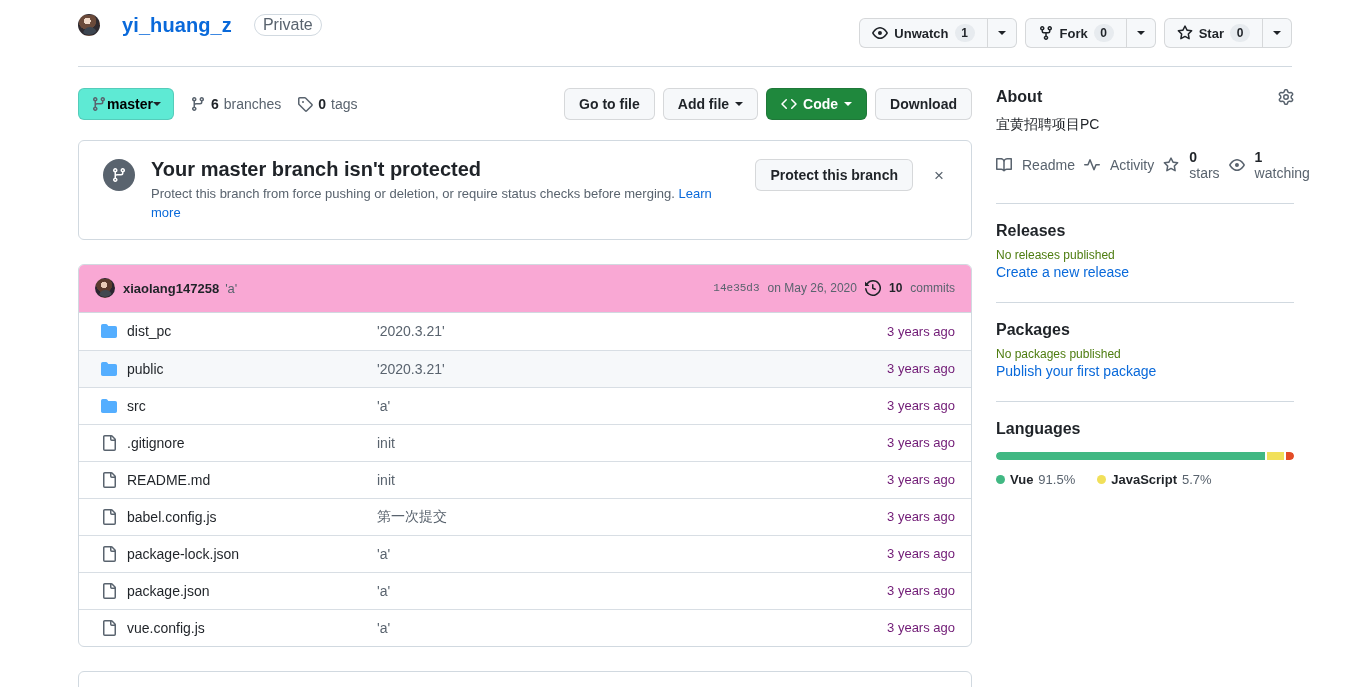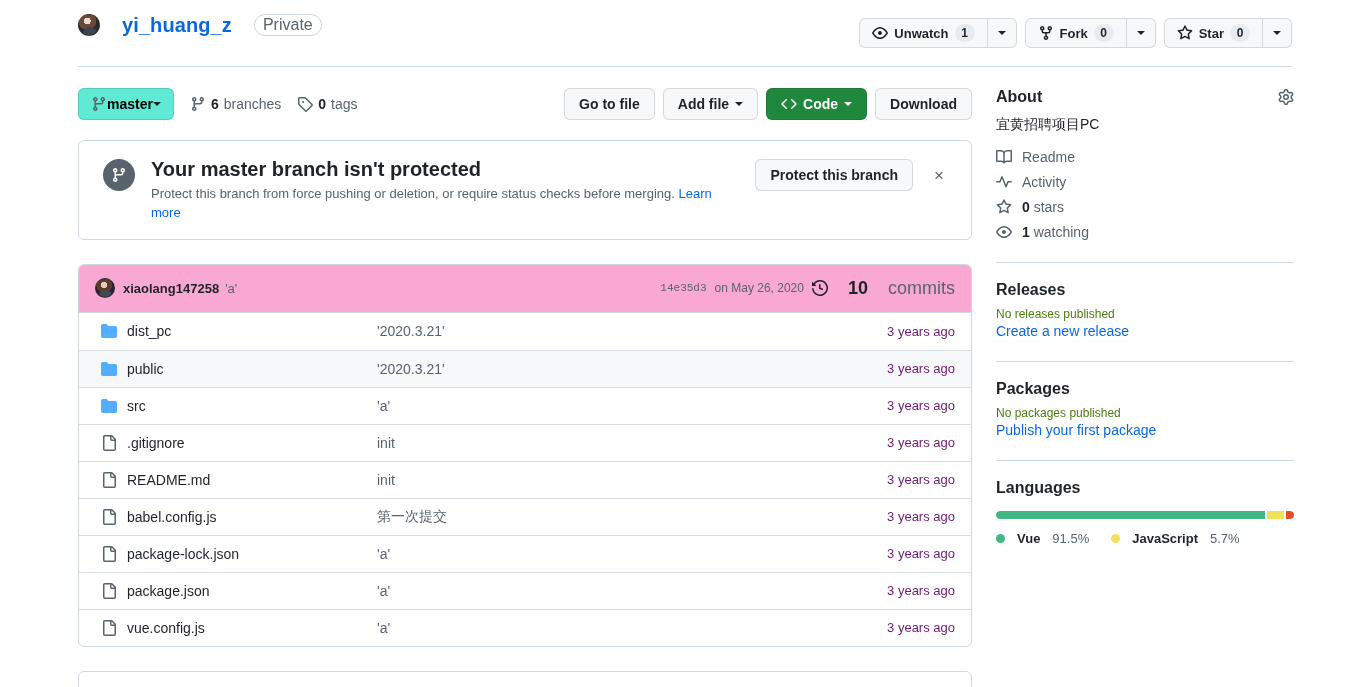--- a/index.html
+++ b/index.html
@@ -150,21 +150,21 @@
     content:""; position:absolute; left: 3px; bottom: 0; width: 13px; height: 7px;
     background: #41484f; border-radius: 6px 6px 0 0;
   }
   .commit-author { font-size: 13px; font-weight: bold; color: #1F2328; cursor: pointer; }
   .commit-msg { font-size: 13px; color: #59636e; margin-left: 6px; cursor: pointer; }
   .commit-meta {
     position: absolute; right: 16px; display: flex; align-items: center; gap: 8px;
     font-size: 12px; color: #59636e;
   }
   .sha { font-family: "Liberation Mono", monospace; font-size: 11px; color: #59636e; cursor: pointer; }
-  .commit-count { display: inline-flex; align-items: center; gap: 20px; cursor: pointer; font-size: 18px; }
+  .commit-count { display: inline-flex; align-items: center; gap: 8px; cursor: pointer; font-size: 12px; }
   .commit-count b { color: #1F2328; font-weight: bold; }
 
   .frow {
     display: flex; align-items: center; height: 37px;
     border-top: 1px solid #d8dee4; padding: 0 16px; font-size: 14px;
   }
   .frow:first-of-type { border-top: none; }
   .frow.alt { background: #f6f8fa; }
   .fname-cell { width: 280px; display: flex; align-items: center; gap: 10px; padding-left: 6px; }
   .fname { color: #1F2328; cursor: pointer; }
@@ -182,39 +182,39 @@
   }
   .readme-title { font-size: 14px; color: #1F2328; margin-left: 12px; }
   .pencil { position: absolute; right: 16px; color: #59636e; cursor: pointer; display:flex; }
 
   
   .side-h {
     font-size: 16px; font-weight: bold; color: #1F2328; margin: 0 0 8px 0; position: relative;
   }
   .gear { position: absolute; right: 0; top: 1px; cursor: pointer; color: #59636e; display: flex; }
   .side-desc { font-size: 14px; color: #1F2328; line-height: 1.5; margin-bottom: 14px; }
-  .side-list { display: flex; flex-direction: column; gap: 9px; }
+  .side-list { display: flex; flex-direction: row; gap: 9px; }
   .side-item {
     display: flex; align-items: center; gap: 10px;
     font-size: 14px; color: #59636e; cursor: pointer;
   }
   .side-item b { font-weight: bold; color: #1F2328; }
   .side-item .si-ico { width: 16px; height: 16px; flex: 0 0 auto; display:flex; color:#59636e; }
   .side-sep { height: 1px; background: #d1d9e0; margin: 22px 0 18px 0; }
   .side-block-text { font-size: 12px; color: #4d7c0f; margin-bottom: 2px; }
   .side-block-link { font-size: 14px; display: inline-block; }
 
   .lang-bar {
     display: flex; height: 8px; border-radius: 6px; overflow: hidden; margin: 14px 0 12px 0; gap: 2px;
   }
   .lang-seg:first-child { border-radius: 6px 0 0 6px; }
   .lang-seg:last-child { border-radius: 0 6px 6px 0; }
   .lang-legend { display: flex; flex-wrap: wrap; gap: 6px 22px; }
   .lang-item {
-    display: inline-flex; align-items: center; gap: 12px;
+    display: inline-flex; align-items: center; gap: 5px;
     font-size: 13px; color: #59636e; cursor: pointer;
   }
   .lang-item b { color: #1F2328; font-weight: bold; }
   .dot { width: 9px; height: 9px; border-radius: 50%; flex: 0 0 auto; }
 </style>
 </head>
 <body>
 
 <div class="page">
 

